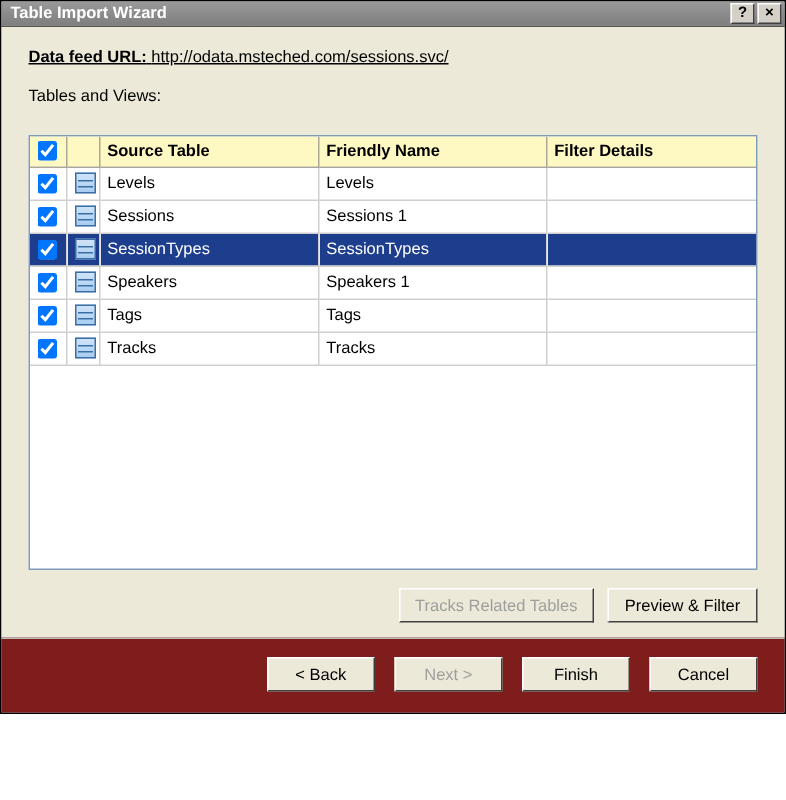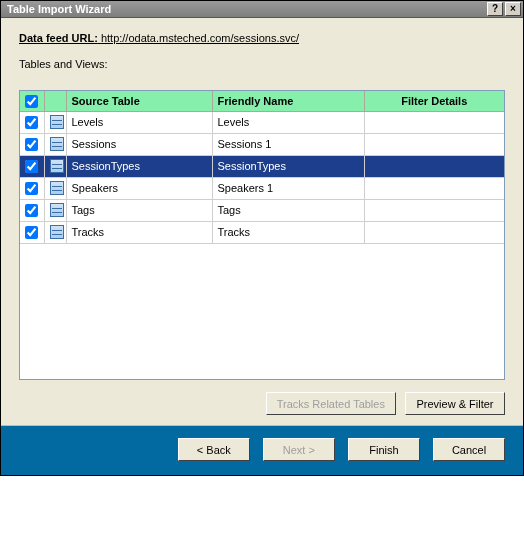--- a/index.html
+++ b/index.html
@@ -89,31 +89,31 @@
     background: #fff;
     height: 290px;
     overflow: hidden;
   }
   table.grid {
     width: 100%;
     border-collapse: collapse;
     table-layout: fixed;
   }
   table.grid th {
-    background: #86efac;
+    background: #fef9c3;
     border: 1px solid #aca899;
     border-top: none;
     font-weight: bold;
     text-align: left;
     padding: 3px 5px;
     font-size: 11px;
     height: 20px;
   }
   table.grid th:first-child { border-left: none; }
-  table.grid th:last-child { border-right: none; text-align: center; }
+  table.grid th:last-child { border-right: none; }
   table.grid td {
     border: 1px solid #cfcfcf;
     padding: 2px 5px;
     font-size: 11px;
     height: 22px;
     white-space: nowrap;
     overflow: hidden;
   }
   table.grid td:first-child { border-left: none; }
   table.grid td:last-child { border-right: none; }
@@ -169,21 +169,21 @@
   }
   .btn[disabled] {
     color: #9e9e9e;
     cursor: default;
   }
   .mid-buttons .btn { min-width: 100px; margin-left: 6px; }
   .footer {
     border-top: 1px solid #bbb;
     padding: 12px 18px 14px 18px;
     text-align: right;
-    background: #0369a1;
+    background: #7f1d1d;
   }
   .footer .btn { margin-left: 10px; min-width: 72px; }
 </style>
 </head>
 <body>
 
 <div class="window">
 
   <div class="titlebar">
     <span class="titlebar-text">Table Import Wizard</span>

